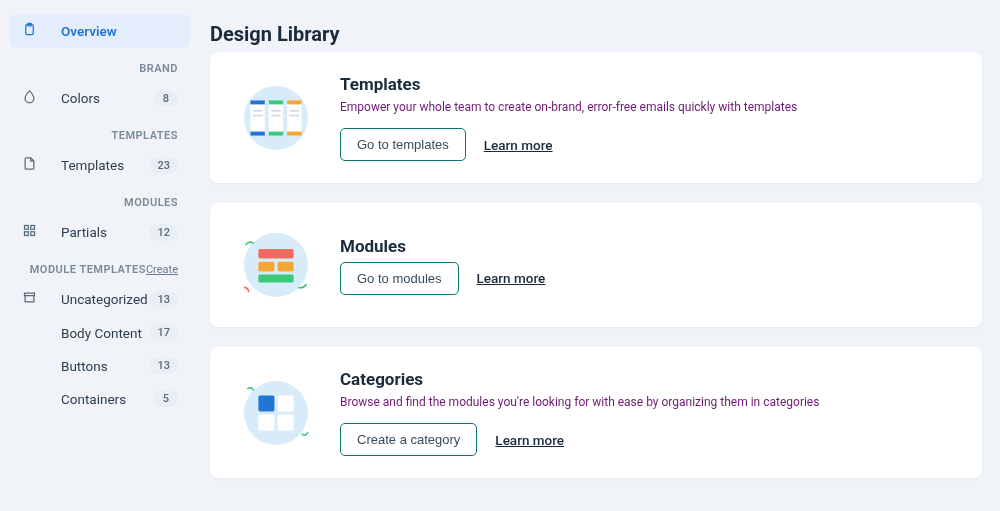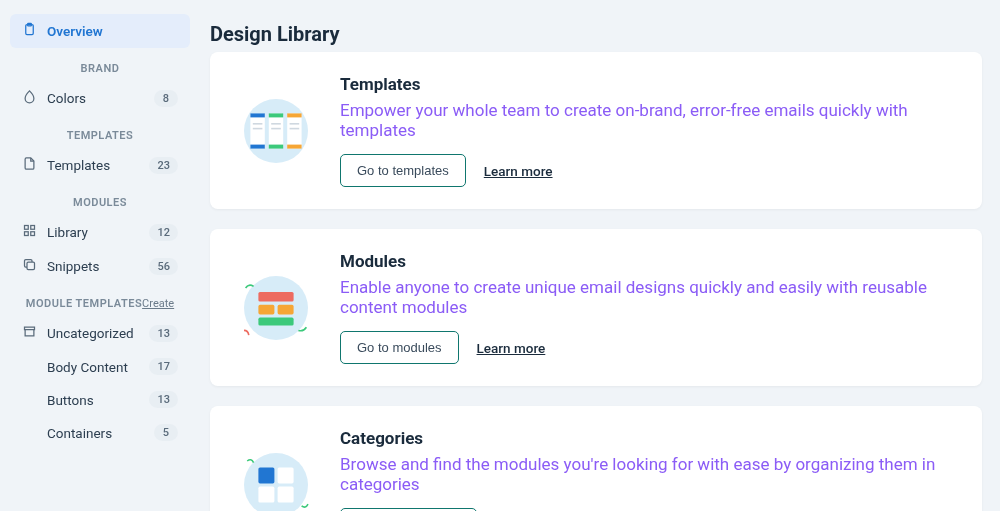--- a/index.html
+++ b/index.html
@@ -27,40 +27,40 @@
     border-radius: 6px;
     font-size: 13.5px;
     color: #2c3e50;
     cursor: pointer;
   }
   .nav-item.active {
     background: #e4edfb;
     color: #2176d2;
     font-weight: 600;
   }
-  .nav-item-left { display: flex; align-items: center; gap: 10px; }
+  .nav-item-left { display: flex; align-items: center; gap: 24px; }
   .nav-item-left svg { flex-shrink: 0; }
   .badge {
     background: #e8eef3;
     color: #5a6b7b;
     font-size: 11px;
     font-weight: 500;
     padding: 2px 8px;
     border-radius: 10px;
     min-width: 24px;
     text-align: center;
   }
   .section-header {
     font-size: 11px;
     font-weight: 600;
     letter-spacing: 0.5px;
     color: #7a8a99;
     padding: 14px 12px 6px;
     display: flex;
-    justify-content: center;
+    justify-content: flex-end;
     align-items: center;
   }
   .section-header a {
     font-size: 11px;
     font-weight: 400;
     text-transform: none;
     letter-spacing: 0;
     color: #6b7b8a;
     text-decoration: underline;
     cursor: pointer;
@@ -96,21 +96,21 @@
     margin-bottom: 20px;
   }
   .card-illustration {
     width: 80px;
     height: 80px;
     flex-shrink: 0;
     position: relative;
   }
   .card-body { flex: 1; }
   .card-title { font-size: 17px; font-weight: 700; margin-bottom: 6px; }
-  .card-desc { font-size: 17px; color: #8b5cf6; margin-bottom: 14px; }
+  .card-desc { font-size: 12px; color: #701a75; margin-bottom: 14px; }
   .card-actions { display: flex; align-items: center; gap: 18px; }
   .btn {
     background: #fff;
     border: 1px solid #0f766e;
     border-radius: 5px;
     padding: 8px 16px;
     font-size: 13px;
     font-weight: 500;
     color: #3a4b5c;
     cursor: pointer;
@@ -176,35 +176,23 @@
     <div class="nav-item">
       <div class="nav-item-left">
         <span>
           <svg width="15" height="15" viewBox="0 0 24 24" fill="none" stroke="#5a6b7b" stroke-width="2">
               <rect x="4" y="4" width="6" height="6"></rect>
               <rect x="14" y="4" width="6" height="6"></rect>
               <rect x="4" y="14" width="6" height="6"></rect>
               <rect x="14" y="14" width="6" height="6"></rect>
             </svg>
         </span>
-        <span>Library</span>
+        <span>Partials</span>
       </div>
       <span class="badge">12</span>
-    </div>
-    <div class="nav-item">
-      <div class="nav-item-left">
-        <span>
-          <svg width="15" height="15" viewBox="0 0 24 24" fill="none" stroke="#5a6b7b" stroke-width="2">
-              <rect x="8" y="8" width="12" height="12" rx="2"></rect>
-              <path d="M16 8V6a2 2 0 0 0-2-2H6a2 2 0 0 0-2 2v8a2 2 0 0 0 2 2h2"></path>
-            </svg>
-        </span>
-        <span>Snippets</span>
-      </div>
-      <span class="badge">56</span>
     </div>
 
     <div class="section-header">
       <span>MODULE TEMPLATES</span>
       <a>Create</a>
     </div>
     <div class="nav-item">
       <div class="nav-item-left">
         <span>
           <svg width="15" height="15" viewBox="0 0 24 24" fill="none" stroke="#5a6b7b" stroke-width="2">
@@ -282,21 +270,20 @@
           <rect x="28" y="46" width="20" height="12" rx="2" fill="#f6a635"></rect>
           <rect x="52" y="46" width="20" height="12" rx="2" fill="#f6a635"></rect>
           <rect x="28" y="62" width="44" height="10" rx="2" fill="#3cc97b"></rect>
           <path d="M12 25 q4 -6 10 -2" stroke="#3cc97b" stroke-width="2" fill="none"></path>
           <path d="M78 78 q6 2 10 -4" stroke="#3cc97b" stroke-width="2" fill="none"></path>
           <path d="M10 78 q5 0 6 6" stroke="#ed6b60" stroke-width="2" fill="none"></path>
         </svg>
       </div>
       <div class="card-body">
         <h3 class="card-title">Modules</h3>
-        <p class="card-desc">Enable anyone to create unique email designs quickly and easily with reusable content modules</p>
         <div class="card-actions">
           <button class="btn">Go to modules</button>
           <a class="learn-link">Learn more</a>
         </div>
       </div>
     </div>
 
     <div class="card">
       <div class="card-illustration">
         <svg viewBox="0 0 100 100">

